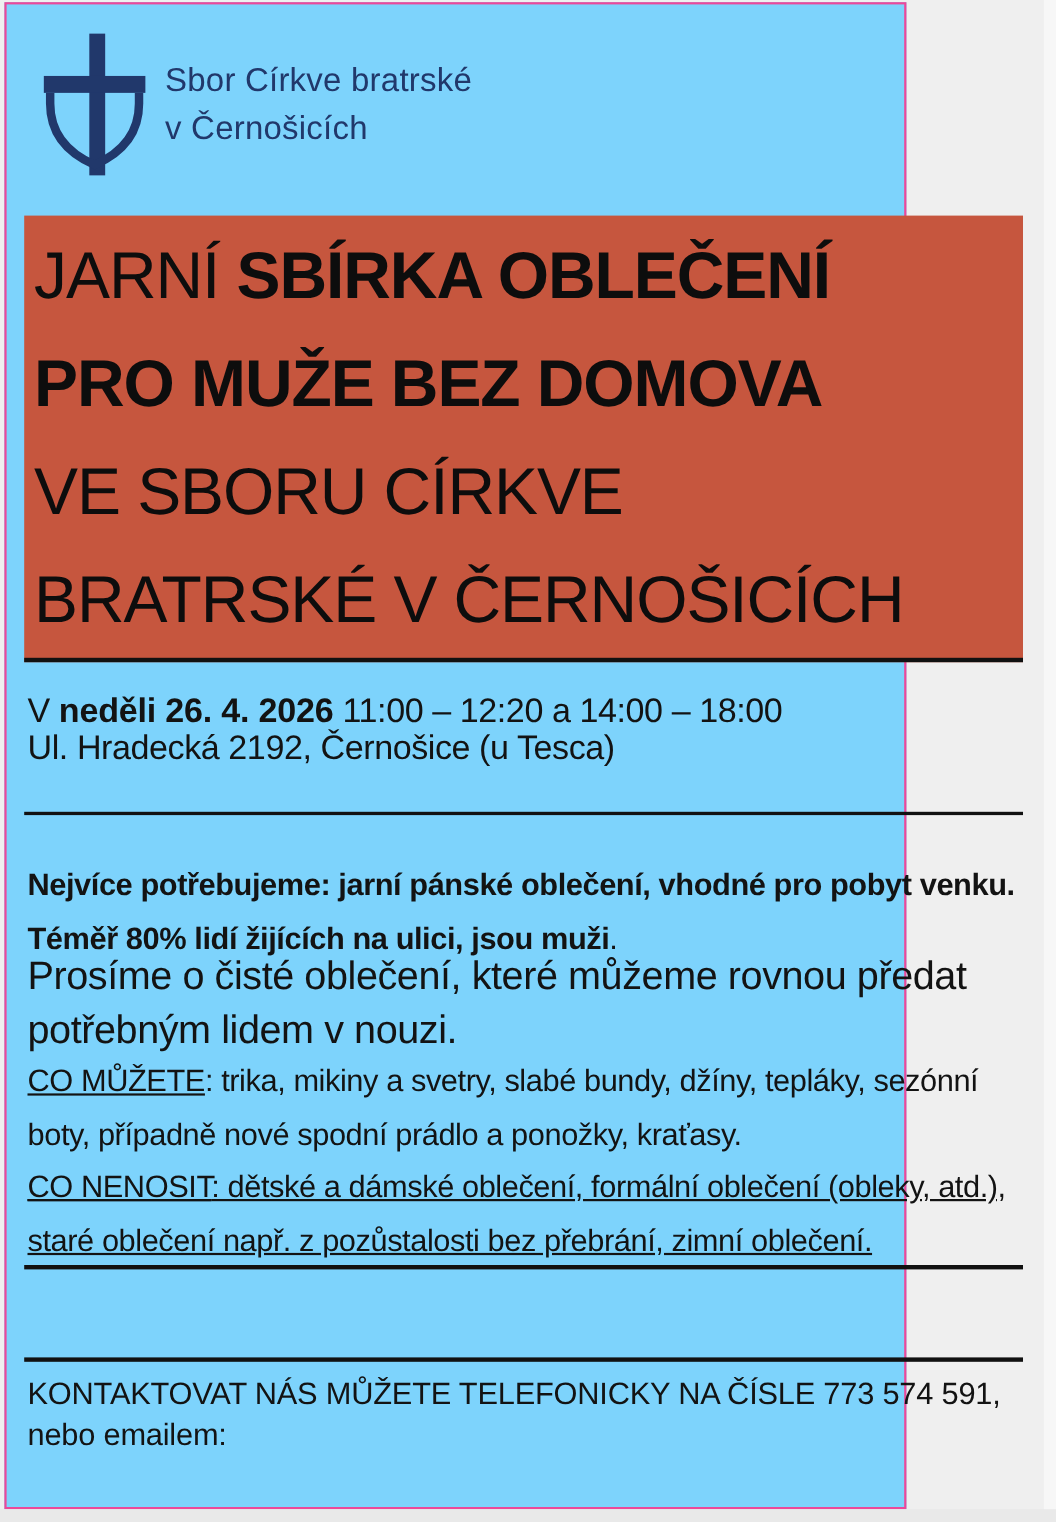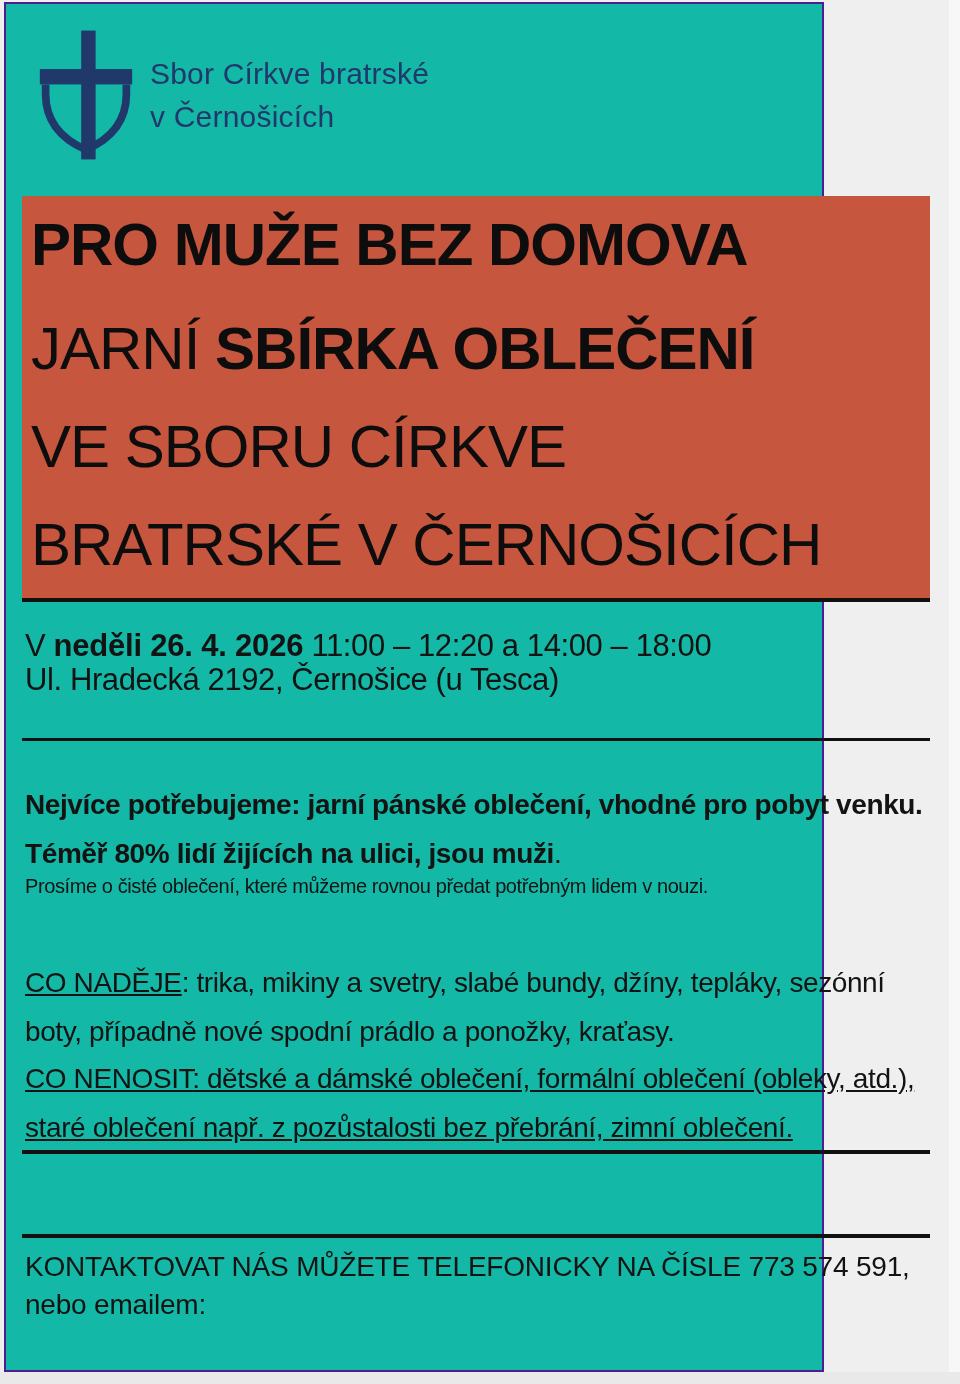--- a/index.html
+++ b/index.html
@@ -5,21 +5,21 @@
   html,body{margin:0;padding:0;}
   body{
     width:960px;height:1384px;position:relative;
     background:#efefef;
     font-family:"Liberation Sans", sans-serif;
     color:#131313;
     overflow:hidden;
   }
   .page{
     position:absolute;left:4px;top:2px;width:820px;height:1370px;
-    box-sizing:border-box;border:2px solid #4c1d95;background:#14b8a6;
+    box-sizing:border-box;border:2px solid #ec4899;background:#7dd3fc;
   }
   
   .logo-wrap{position:absolute;left:30px;top:26px;display:flex;}
   .logo-icon{width:100px;height:130px;}
   .logo-text{
     margin-left:14px;margin-top:22px;
     font-size:30px;line-height:43px;font-weight:400;
     color:#21386b;letter-spacing:.2px;
   }
   
@@ -35,21 +35,21 @@
   }
   .banner-line.first{padding-top:6px;}
   .b-bold{font-weight:700;}
   
   .txt{position:absolute;left:19px;width:905px;letter-spacing:-.4px;}
   .when{top:624px;font-size:31px;white-space:nowrap;}
   .when b{letter-spacing:-.2px;}
   .where{top:658px;font-size:31px;}
   .p-need{top:776px;font-size:28px;line-height:49px;font-weight:700;}
   .p-need .tail{font-weight:400;}
-  .p-please{top:858px;font-size:20px;line-height:49px;}
+  .p-please{top:858px;font-size:36px;line-height:49px;}
   .p-bring{top:954px;font-size:28px;line-height:49px;}
   .p-avoid{top:1050px;font-size:28px;line-height:49px;text-decoration:underline;}
   .p-org{top:1160px;font-size:25px;line-height:37px;font-weight:700;letter-spacing:-.2px;}
   .p-contact{top:1244px;font-size:28px;line-height:38px;letter-spacing:-.2px;}
   .u{text-decoration:underline;}
   .rule{position:absolute;left:16px;width:908px;height:4px;background:#111111;}
   .rule-1{top:734px;height:3px;}
   .rule-2{top:1146px;}
   .rule-3{top:1230px;}
   .caret{
@@ -73,44 +73,44 @@
       </g>
       <path d="M10 56 L10 66 C10 97 29 114 52 124 C75 114 94 97 94 66 L94 56" fill="none" stroke="#21386b" stroke-width="8"></path>
     </svg>
     <div class="logo-text">
       <div>Sbor Církve bratrské</div>
       <div>v Černošicích</div>
     </div>
   </div>
 
   <div class="banner" id="banner" style="background: rgb(198, 86, 62);">
-    <div class="banner-line b-bold">PRO MUŽE BEZ DOMOVA</div>
     <div class="banner-line first">
       <span>JARNÍ </span><span class="b-bold">SBÍRKA OBLEČENÍ</span>
     </div>
+    <div class="banner-line b-bold">PRO MUŽE BEZ DOMOVA</div>
     <div class="banner-line">VE SBORU CÍRKVE</div>
     <div class="banner-line">BRATRSKÉ V ČERNOŠICÍCH</div>
   </div>
 
   <div class="txt when">
     <span>V </span><b>neděli 26. 4. 2026</b><span> 11:00 – 12:20 a 14:00 – 18:00</span>
   </div>
 
   <div class="txt where">Ul. Hradecká 2192, Černošice (u Tesca)</div>
 
   <div class="rule rule-1"></div>
 
   <div class="txt p-need">
     <span>Nejvíce potřebujeme: jarní pánské oblečení, vhodné pro pobyt venku. Téměř 80% lidí žijících na ulici, jsou muži</span><span class="tail">.</span>
   </div>
 
   <div class="txt p-please">Prosíme o čisté oblečení, které můžeme rovnou předat potřebným lidem v nouzi.</div>
 
   <div class="txt p-bring">
-    <span class="u">CO NADĚJE</span><span>: trika, mikiny a svetry, slabé bundy, džíny, tepláky, sezónní boty, případně nové spodní prádlo a ponožky, kraťasy.</span>
+    <span class="u">CO MŮŽETE</span><span>: trika, mikiny a svetry, slabé bundy, džíny, tepláky, sezónní boty, případně nové spodní prádlo a ponožky, kraťasy.</span>
   </div>
 
   <div class="txt p-avoid">
     <span class="u">CO NENOSIT</span><span>: dětské a dámské oblečení, formální oblečení (obleky, atd.), staré oblečení např. z pozůstalosti bez přebrání, zimní oblečení.</span>
   </div>
 
   <div class="rule rule-2"></div>
 
 
   <div class="rule rule-3"></div>

